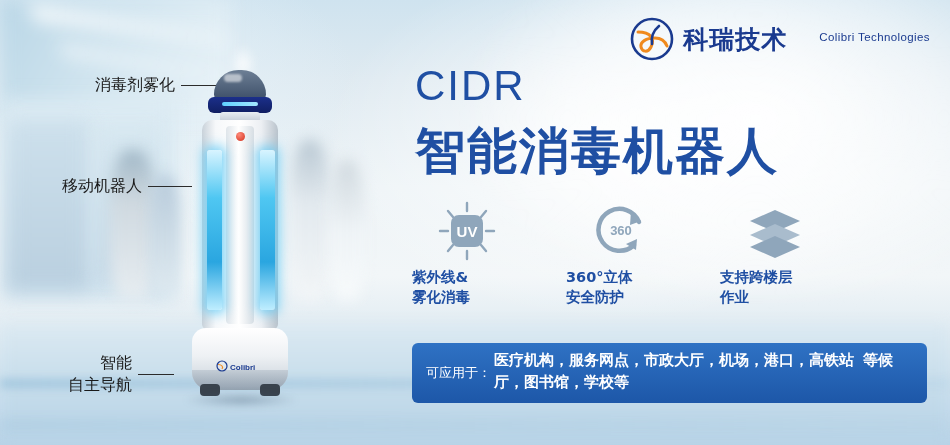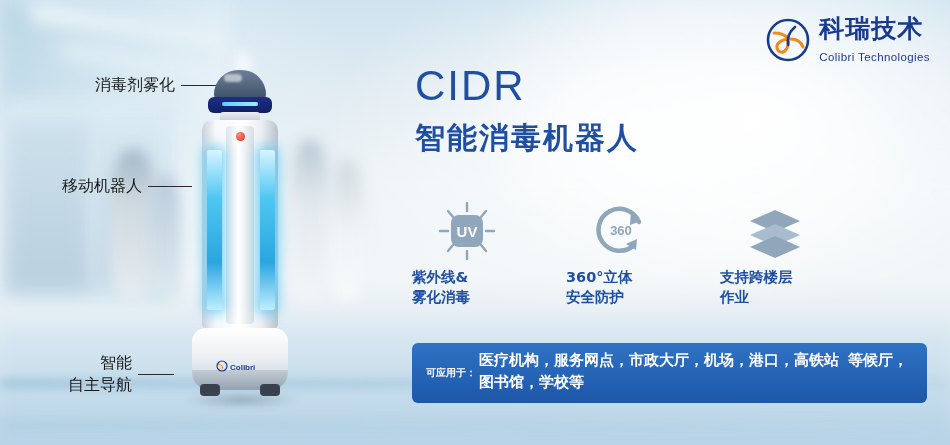--- a/index.html
+++ b/index.html
@@ -50,43 +50,43 @@
   .p4 { left:150px; top:175px; width:30px; height:120px;
     background:linear-gradient(180deg,#b7cada,#dfeaf0); }
   .glow-r { position:absolute; right:-40px; top:-30px; width:520px; height:330px;
     background:radial-gradient(ellipse at 55% 45%, rgba(255,255,255,.95) 0%, rgba(255,255,255,.55) 45%, rgba(255,255,255,0) 75%);
     filter:blur(10px); }
 
   
   #logo { position:absolute; right:20px; top:16px; display:flex; align-items:center; gap:8px; }
   #logo .mark { width:46px; height:46px; position:relative; }
   #logo .mark svg { display:block; }
-  #logo .txt { display:flex; flex-direction:column; line-height:1; }
+  #logo .txt { display:flex; line-height:1;gap:32px; }
   #logo .cn { font-size:25px; font-weight:bold; color:#1a3a8f; letter-spacing:1px;
      font-family:"DejaVu Sans", sans-serif; }
-  #logo .en { font-size:11.5px; color:#1a3a8f; letter-spacing:.4px; margin-top:11px; }
+  #logo .en { font-size:11.5px; color:#1a3a8f; letter-spacing:.4px; margin-top:5px; }
 
   
   #headline { position:absolute; left:415px; top:62px; }
   #headline .l1 { font-size:42px; color:#1f4fa3; letter-spacing:2px; font-family:"Liberation Sans",sans-serif; }
-  #headline .l2 { font-size:30px; color:#1f4fa3; font-weight:bold; margin-top:8px;
+  #headline .l2 { font-size:50px; color:#1f4fa3; font-weight:bold; margin-top:8px;
      letter-spacing:2px; font-family:"DejaVu Sans", sans-serif; }
 
   
   #features { position:absolute; left:412px; top:200px; display:flex; gap:44px; }
   .feature { width:110px; }
   .feature .ico { height:62px; display:flex; align-items:center; justify-content:center; }
   .feature .cap { margin-top:6px; font-size:14.5px; color:#1f4fa3; font-weight:bold;
      line-height:1.35; font-family:"DejaVu Sans", sans-serif; white-space:pre-line; }
 
   
   #appbar { position:absolute; left:412px; top:343px; width:515px; height:60px;
     background:linear-gradient(180deg,#2f72c4,#1d57a8); border-radius:6px;
     display:flex; align-items:center; padding:0 14px; }
-  #appbar .lead { color:#ffffff; font-size:10px; font-weight:bold; white-space:nowrap;
+  #appbar .lead { color:#ffffff; font-size:13px; font-weight:normal; white-space:nowrap;
     font-family:"DejaVu Sans", sans-serif; }
   #appbar .body { color:#ffffff; font-size:15px; font-weight:bold; line-height:1.5;
     font-family:Liberation Mono, monospace; margin-left:3px; }
 
   
   .callout { position:absolute; display:flex; align-items:center; }
   .callout .lbl { font-size:16px; color:#1a1a1a; font-family:"DejaVu Sans", sans-serif;
      line-height:1.4; white-space:pre-line; text-align:right; }
   .callout .line { height:1px; background:#2b2b2b; }
   #c1 { left:95px; top:74px; }

